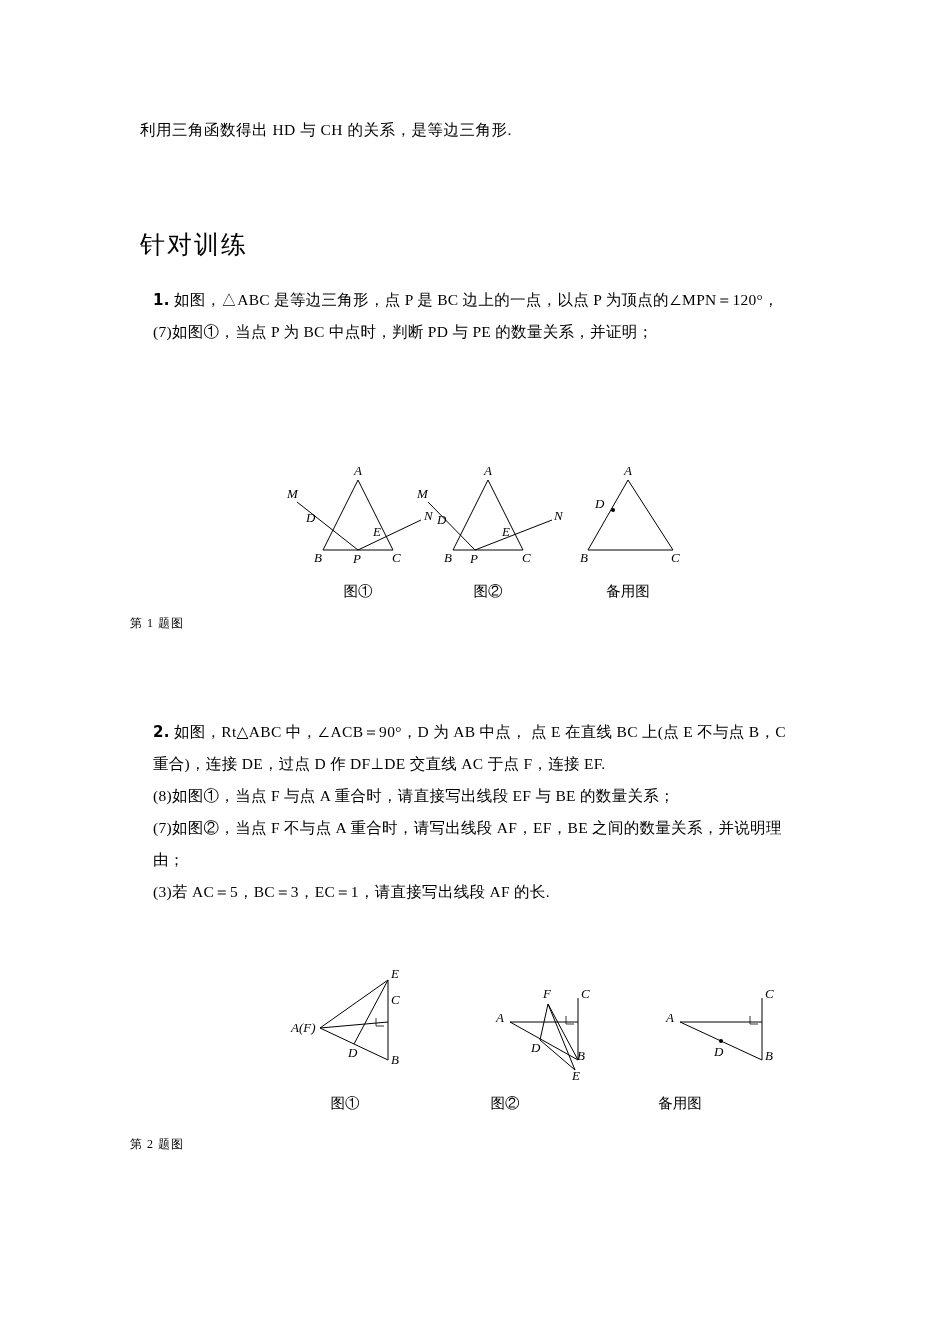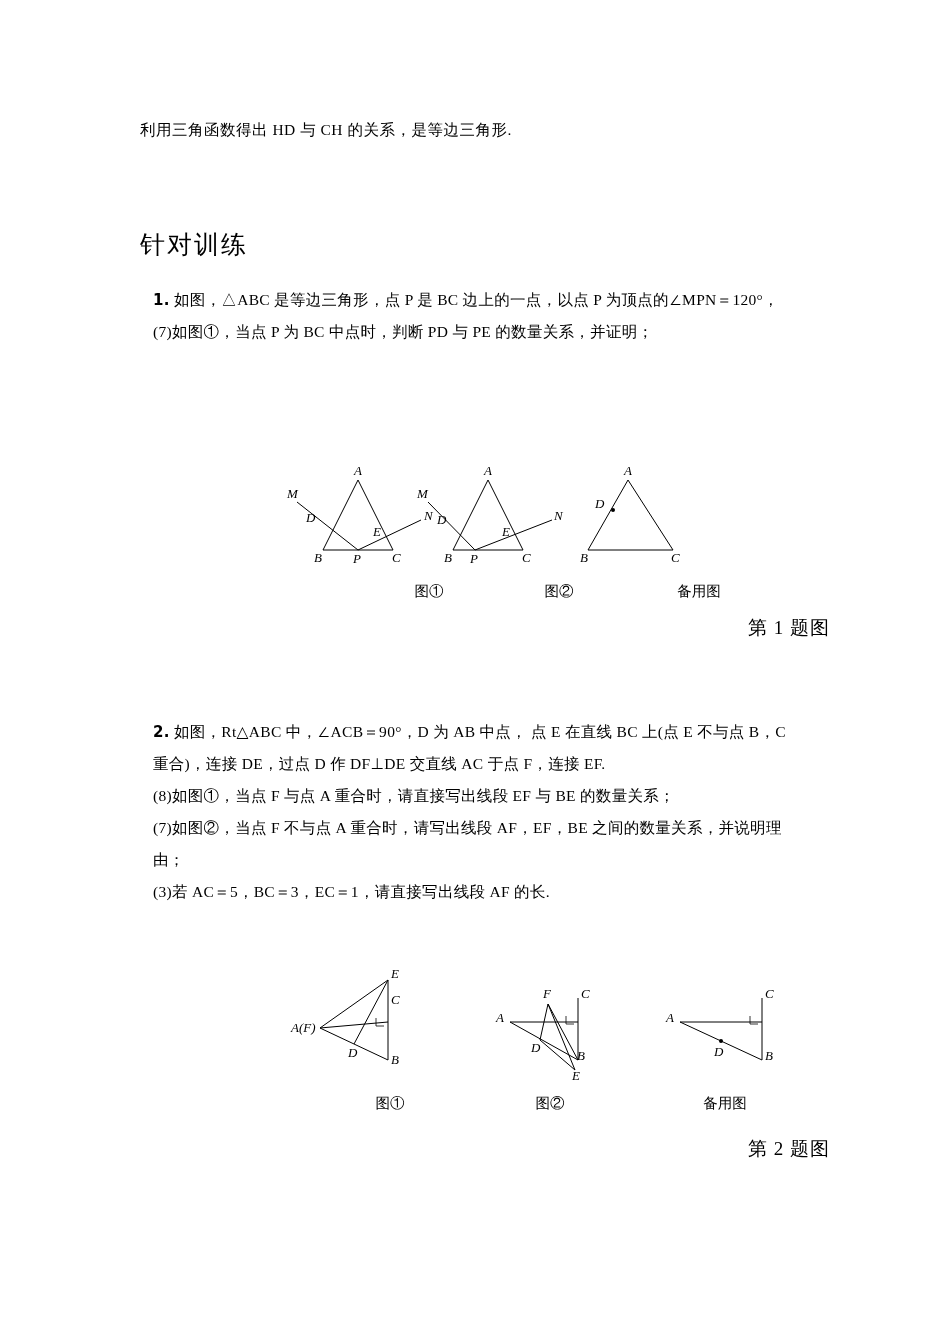--- a/index.html
+++ b/index.html
@@ -50,27 +50,26 @@
     font-family: "DejaVu Sans", sans-serif;
     font-weight: bold;
     font-size: 15px;
   }
   .figs {
     position: absolute;
     width: 690px;
     left: 140px;
   }
   .fig-caption {
-    text-align: right;
-    font-size: 19px;
+    text-align: left;
+    font-size: 12px;
     letter-spacing: 1px;
   }
   .fig-label-row {
     display: flex;
-    justify-content: center;
   }
   .fig-label-row > div {
     text-align: center;
     font-size: 14.5px;
   }
   svg text {
     font-family: "Liberation Serif", serif;
     font-style: italic;
     font-size: 13px;
   }

